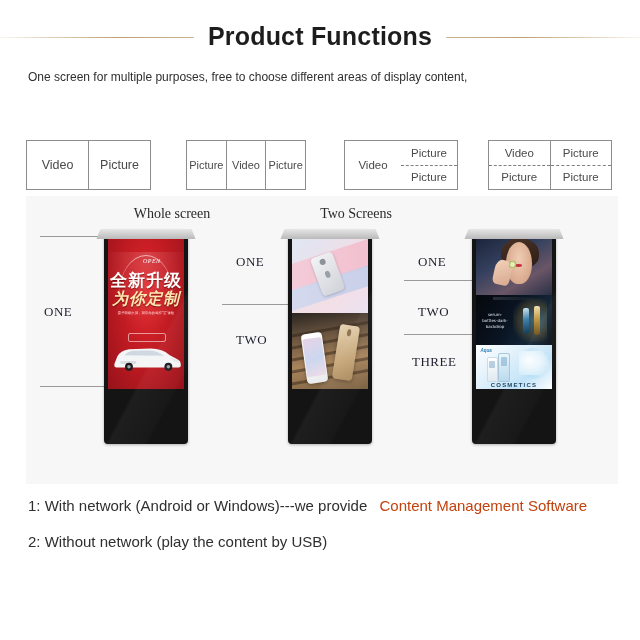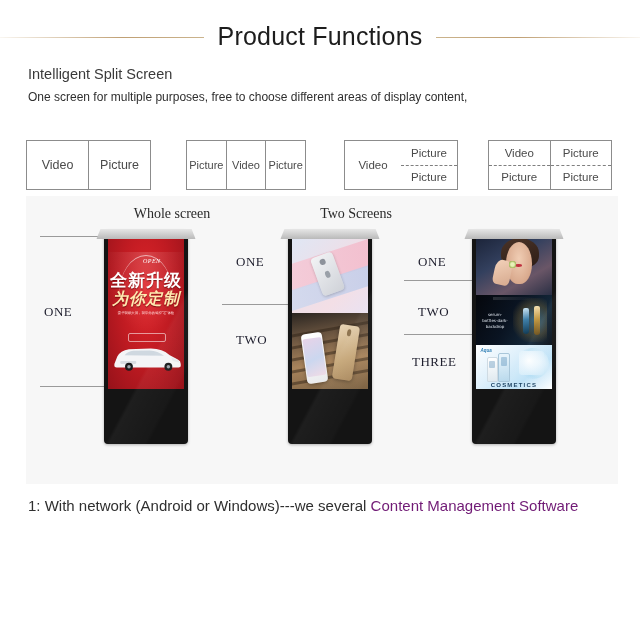--- a/index.html
+++ b/index.html
@@ -11,21 +11,21 @@
   .page{position:relative;width:640px;height:640px;}
 
   
   .title-row{position:absolute;left:0;top:14px;width:640px;height:44px;
     display:flex;align-items:center;justify-content:center;}
   .title-rule{flex:1 1 auto;height:1px;
     background:linear-gradient(90deg,rgba(198,168,118,.05),#c3a476 55%,#b99straight 0);
     background:linear-gradient(90deg,rgba(198,168,118,.10),#c0a074 60%,#cbb48d);
     margin-top:2px;}
   .title-rule.right{background:linear-gradient(90deg,#cbb48d,#c0a074 40%,rgba(198,168,118,.10));}
-  .title-text{font-size:25px;font-weight:normal;color:#1d1d1d;
+  .title-text{font-size:25px;font-weight:bold;color:#1d1d1d;
     letter-spacing:.2px;padding:0 14px;white-space:nowrap;}
 
   
   .intro{position:absolute;left:28px;top:66px;width:590px;}
   .intro .lead{font-size:14.5px;color:#3a3a3a;margin-bottom:4px;}
   .intro p{margin:0;font-size:12px;line-height:22px;color:#2f2f2f;}
 
   
   .layouts{position:absolute;left:26px;top:140px;width:592px;height:50px;}
   .lay{position:absolute;top:0;height:50px;border:1px solid #8c8c8c;
@@ -170,35 +170,34 @@
     background:radial-gradient(circle at 70% 45%,rgba(255,255,255,.85),rgba(160,214,240,.35) 55%,rgba(255,255,255,0) 72%);
     border-radius:50%;}
   .cos-c .logo{position:absolute;left:6%;top:7%;font-size:4.5px;color:#2f7fb5;
     font-weight:bold;font-style:italic;}
   .cos-c .word{position:absolute;left:0;bottom:3%;width:100%;text-align:center;
     font-size:6px;letter-spacing:1.2px;color:#143b5c;font-weight:bold;}
 
   
   .bottom{position:absolute;left:28px;top:496px;width:600px;}
   .bottom p{margin:0 0 16px 0;font-size:15px;line-height:20px;color:#2f2f2f;}
-  .hl{color:#701a75;}
+  .hl{color:#c2410c;margin-left:8px;}
 </style>
 </head>
 <body>
 
 <div class="page">
 
   <div class="title-row">
     <span class="title-rule"></span>
     <span class="title-text">Product Functions</span>
     <span class="title-rule right"></span>
   </div>
 
   <div class="intro">
-    <div class="lead">Intelligent Split Screen</div>
     <p>One screen for multiple purposes, free to choose different areas of display content,</p>
   </div>
 
   <div class="layouts">
 
     <div class="lay" id="lay1">
       <div class="cell">Video</div>
       <div class="cell">Picture</div>
     </div>
 
@@ -325,16 +324,17 @@
             <div class="word">COSMETICS</div>
           </div>
         </div>
       </div>
       <div class="glare"></div>
       <div class="base"></div>
     </div>
   </div>
 
   <div class="bottom">
-    <p><span>1: With network (Android or Windows)---we several </span><span class="hl">Content Management Software</span></p>
+    <p><span>1: With network (Android or Windows)---we provide </span><span class="hl">Content Management Software</span></p>
+    <p>2: Without network (play the content by USB)</p>
   </div>
 
 </div>
 
 </body></html>

